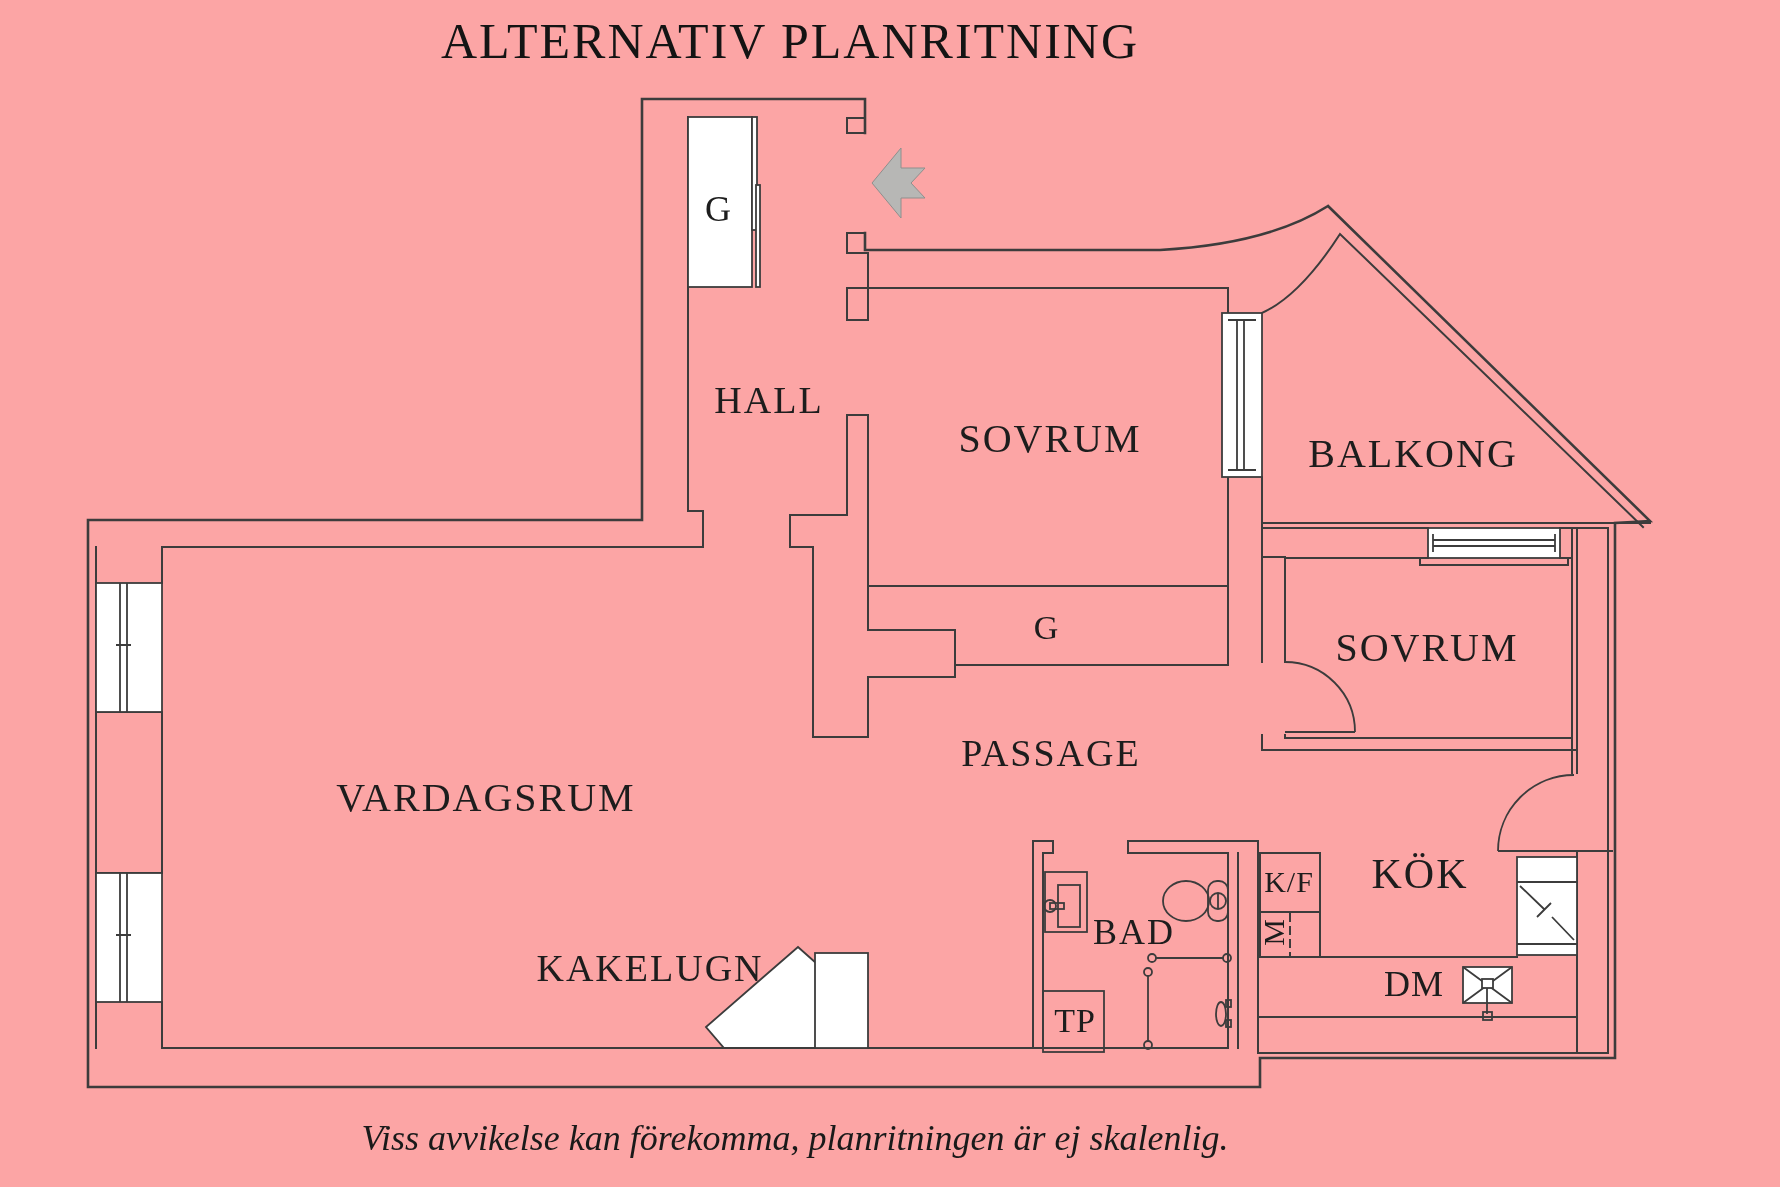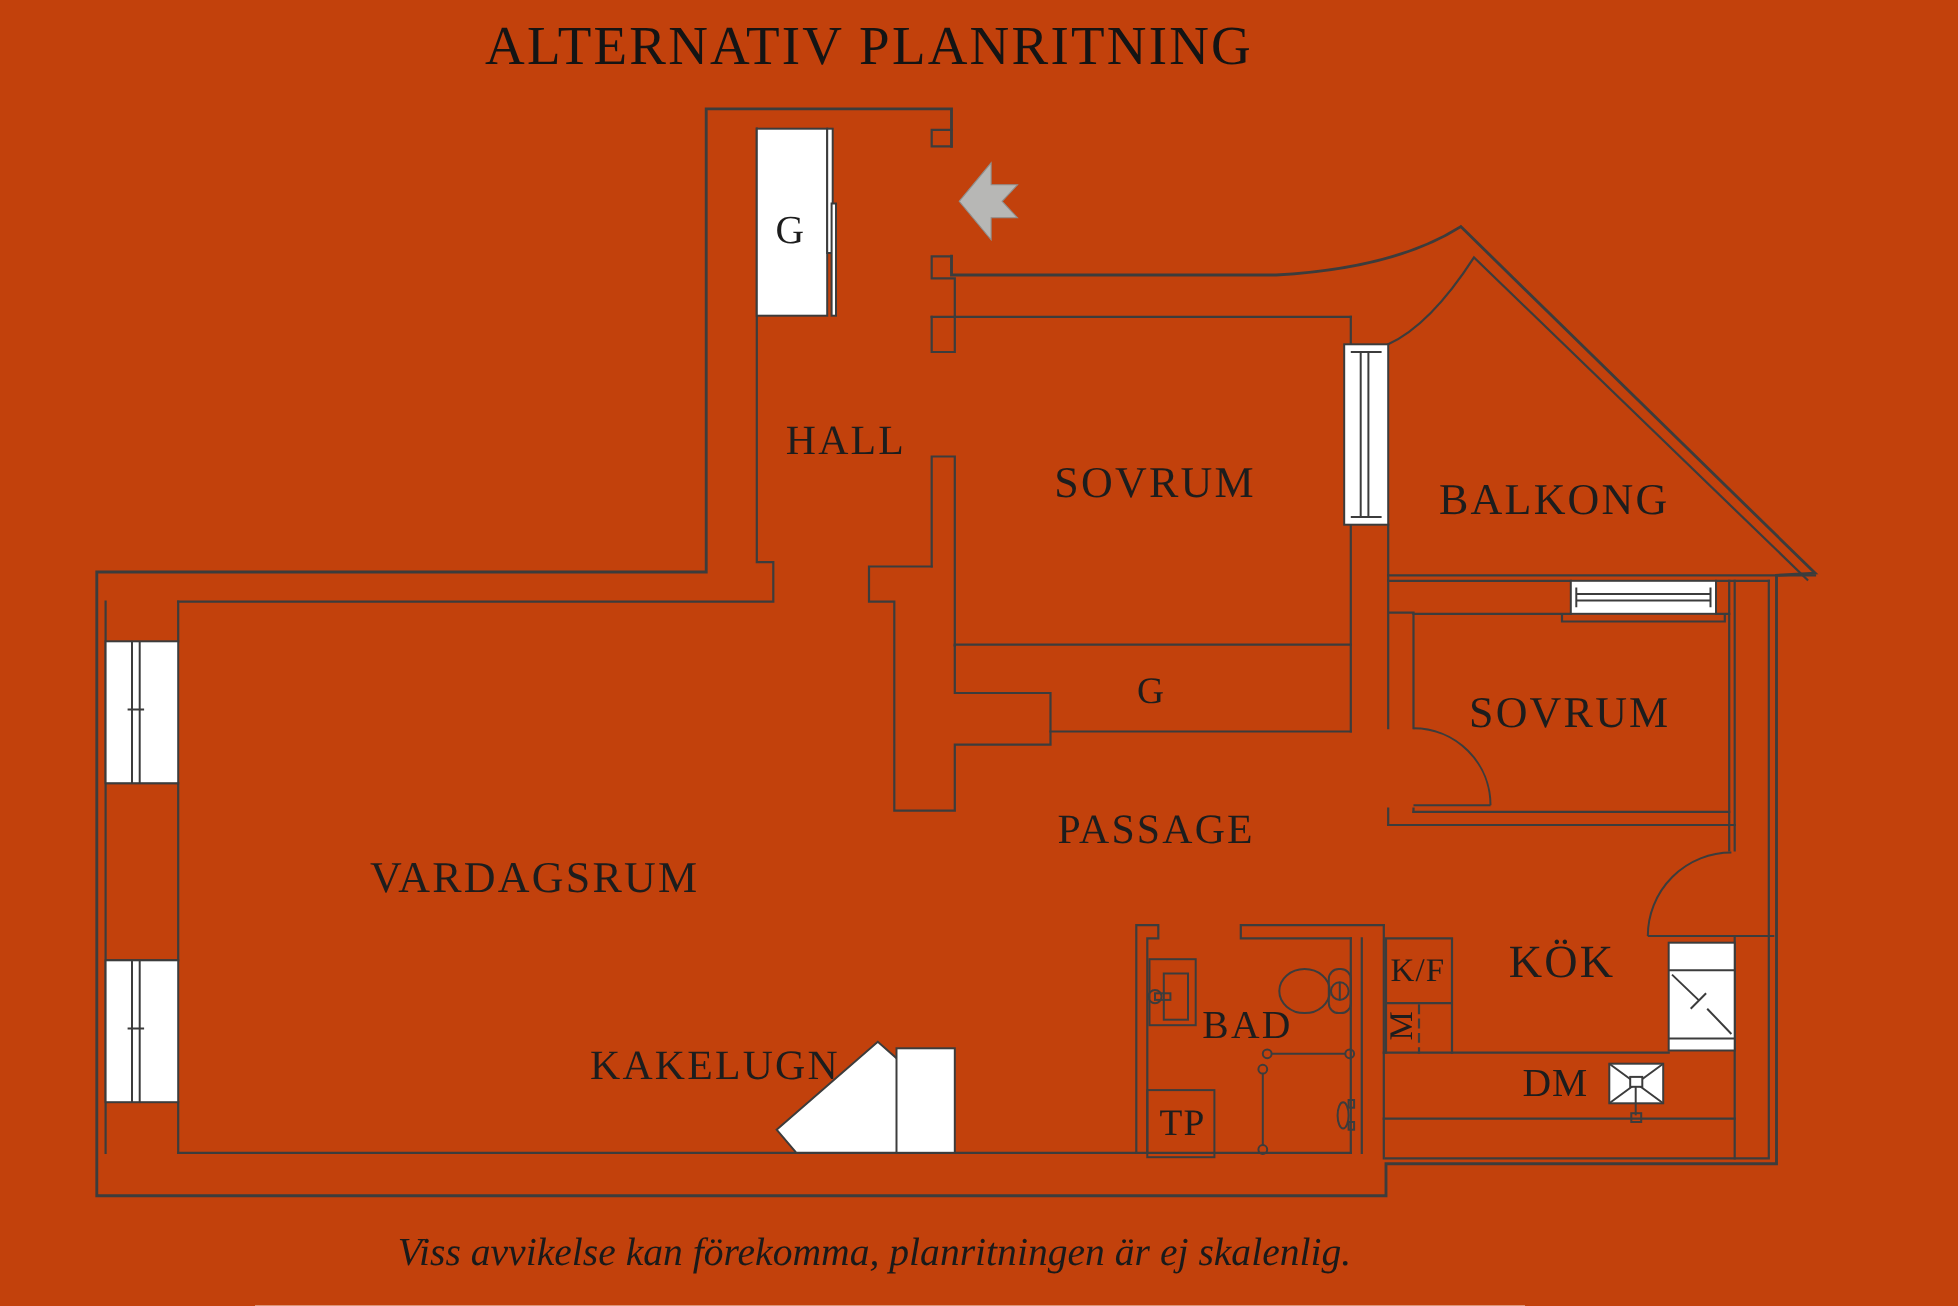--- a/index.html
+++ b/index.html
@@ -1,16 +1,16 @@
 <!DOCTYPE html>
 <html><head>
 <meta charset="utf-8">
 <style>
   html,body{margin:0;padding:0;background:#ffffff;}
-  .page{position:relative;width:1780px;height:1187px;background:#c2410c;overflow:hidden;
+  .page{position:relative;width:1780px;height:1187px;background:#fca5a5;overflow:hidden;
         font-family:"Liberation Serif", serif;}
   svg{display:block}
   .room-label{font-family:"Liberation Serif", serif;fill:#1d1d1d;letter-spacing:2px;}
   .small-label{font-family:"Liberation Serif", serif;fill:#1d1d1d;letter-spacing:1px;}
   .title-text{font-family:"Liberation Serif", serif;fill:#141414;letter-spacing:2px;}
   .footer-text{font-family:"Liberation Serif", serif;font-style:italic;fill:#1a1a1a;}
 </style>
 </head>
 <body>
 

